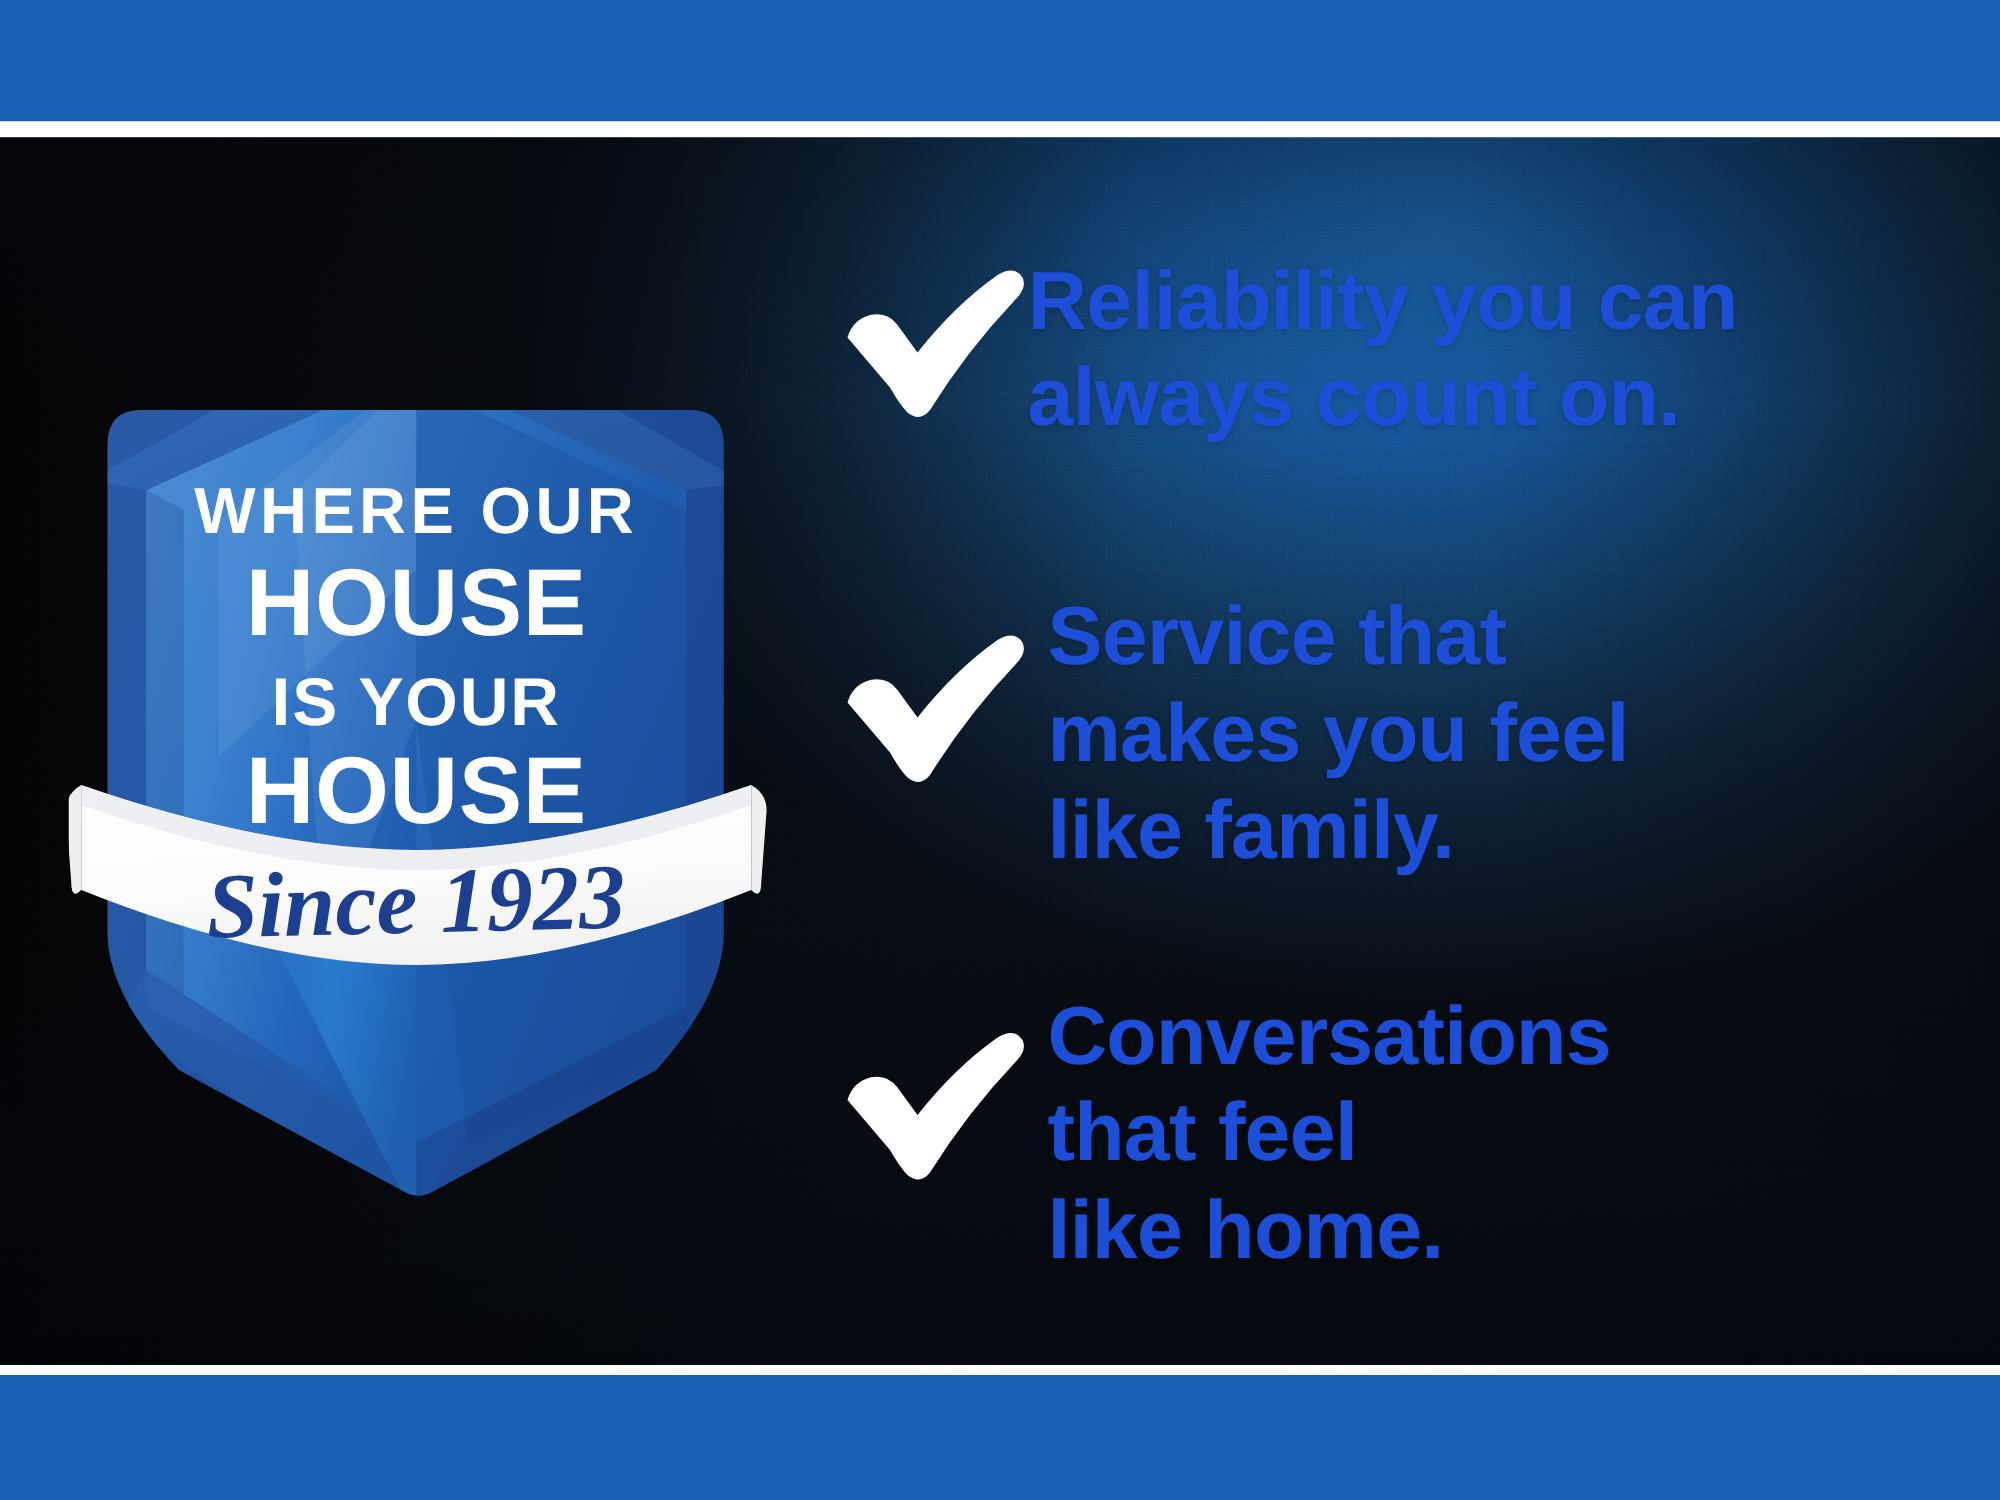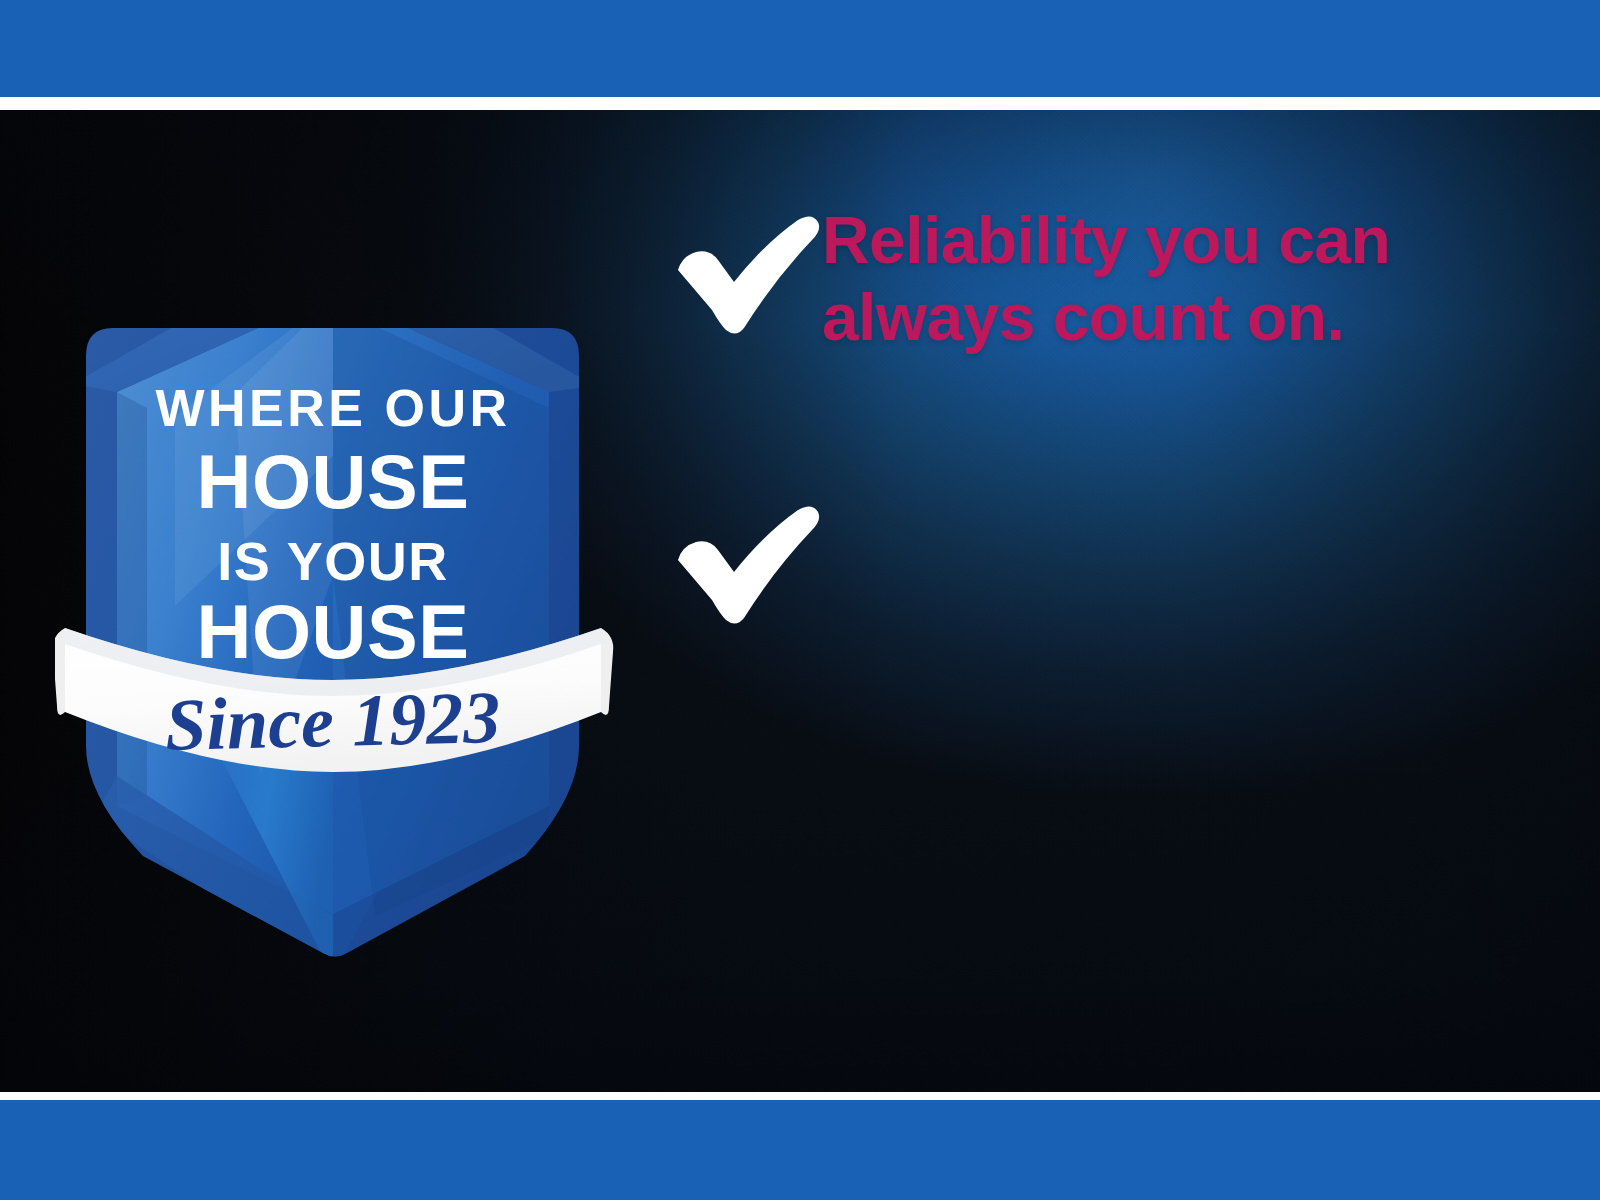--- a/index.html
+++ b/index.html
@@ -129,21 +129,21 @@
   .check-icon {
     flex: 0 0 auto;
     width: 150px;
     height: 118px;
     margin-top: 16px;
   }
   .check-icon svg { display: block; }
 
   .benefit-text {
     flex: 1 1 auto;
-    color: #be185d;
+    color: #1d4ed8;
     font-family: "Liberation Sans", sans-serif;
     font-weight: bold;
     font-size: 66px;
     line-height: 1.17;
     letter-spacing: -0.6px;
     white-space: pre-line;
     padding-top: 2px;
     text-shadow: 0 2px 6px rgba(0,0,0,0.18);
   }
 
@@ -292,27 +292,42 @@
         <svg width="150" height="118" viewBox="0 0 150 118" xmlns="http://www.w3.org/2000/svg">
           <path d="M6,54 Q10,40 24,36 Q38,33 46,44 L62,66
                    Q92,28 126,4 Q140,-4 146,6 Q150,14 140,24
                    Q102,64 72,112 Q64,122 54,114 Q48,108 40,94 Z" fill="#ffffff"></path>
         </svg>
       </span>
       <div class="benefit-text">Reliability you can
 always count on.</div>
     </div>
 
+    <div class="benefit" id="benefit-1">
+      <span class="check-icon">
+        <svg width="150" height="118" viewBox="0 0 150 118" xmlns="http://www.w3.org/2000/svg">
+          <path d="M6,54 Q10,40 24,36 Q38,33 46,44 L62,66
+                   Q92,28 126,4 Q140,-4 146,6 Q150,14 140,24
+                   Q102,64 72,112 Q64,122 54,114 Q48,108 40,94 Z" fill="#ffffff"></path>
+        </svg>
+      </span>
+      <div class="benefit-text">Service that
+makes you feel
+like family.</div>
+    </div>
 
     <div class="benefit" id="benefit-2">
       <span class="check-icon">
         <svg width="150" height="118" viewBox="0 0 150 118" xmlns="http://www.w3.org/2000/svg">
           <path d="M6,54 Q10,40 24,36 Q38,33 46,44 L62,66
                    Q92,28 126,4 Q140,-4 146,6 Q150,14 140,24
                    Q102,64 72,112 Q64,122 54,114 Q48,108 40,94 Z" fill="#ffffff"></path>
         </svg>
       </span>
+      <div class="benefit-text">Conversations
+that feel
+like home.</div>
     </div>
 
   </div>
 
   <div class="brand-bar bottom" style="background: rgb(24, 97, 181);"></div>
 </div>
 
 </body></html>

